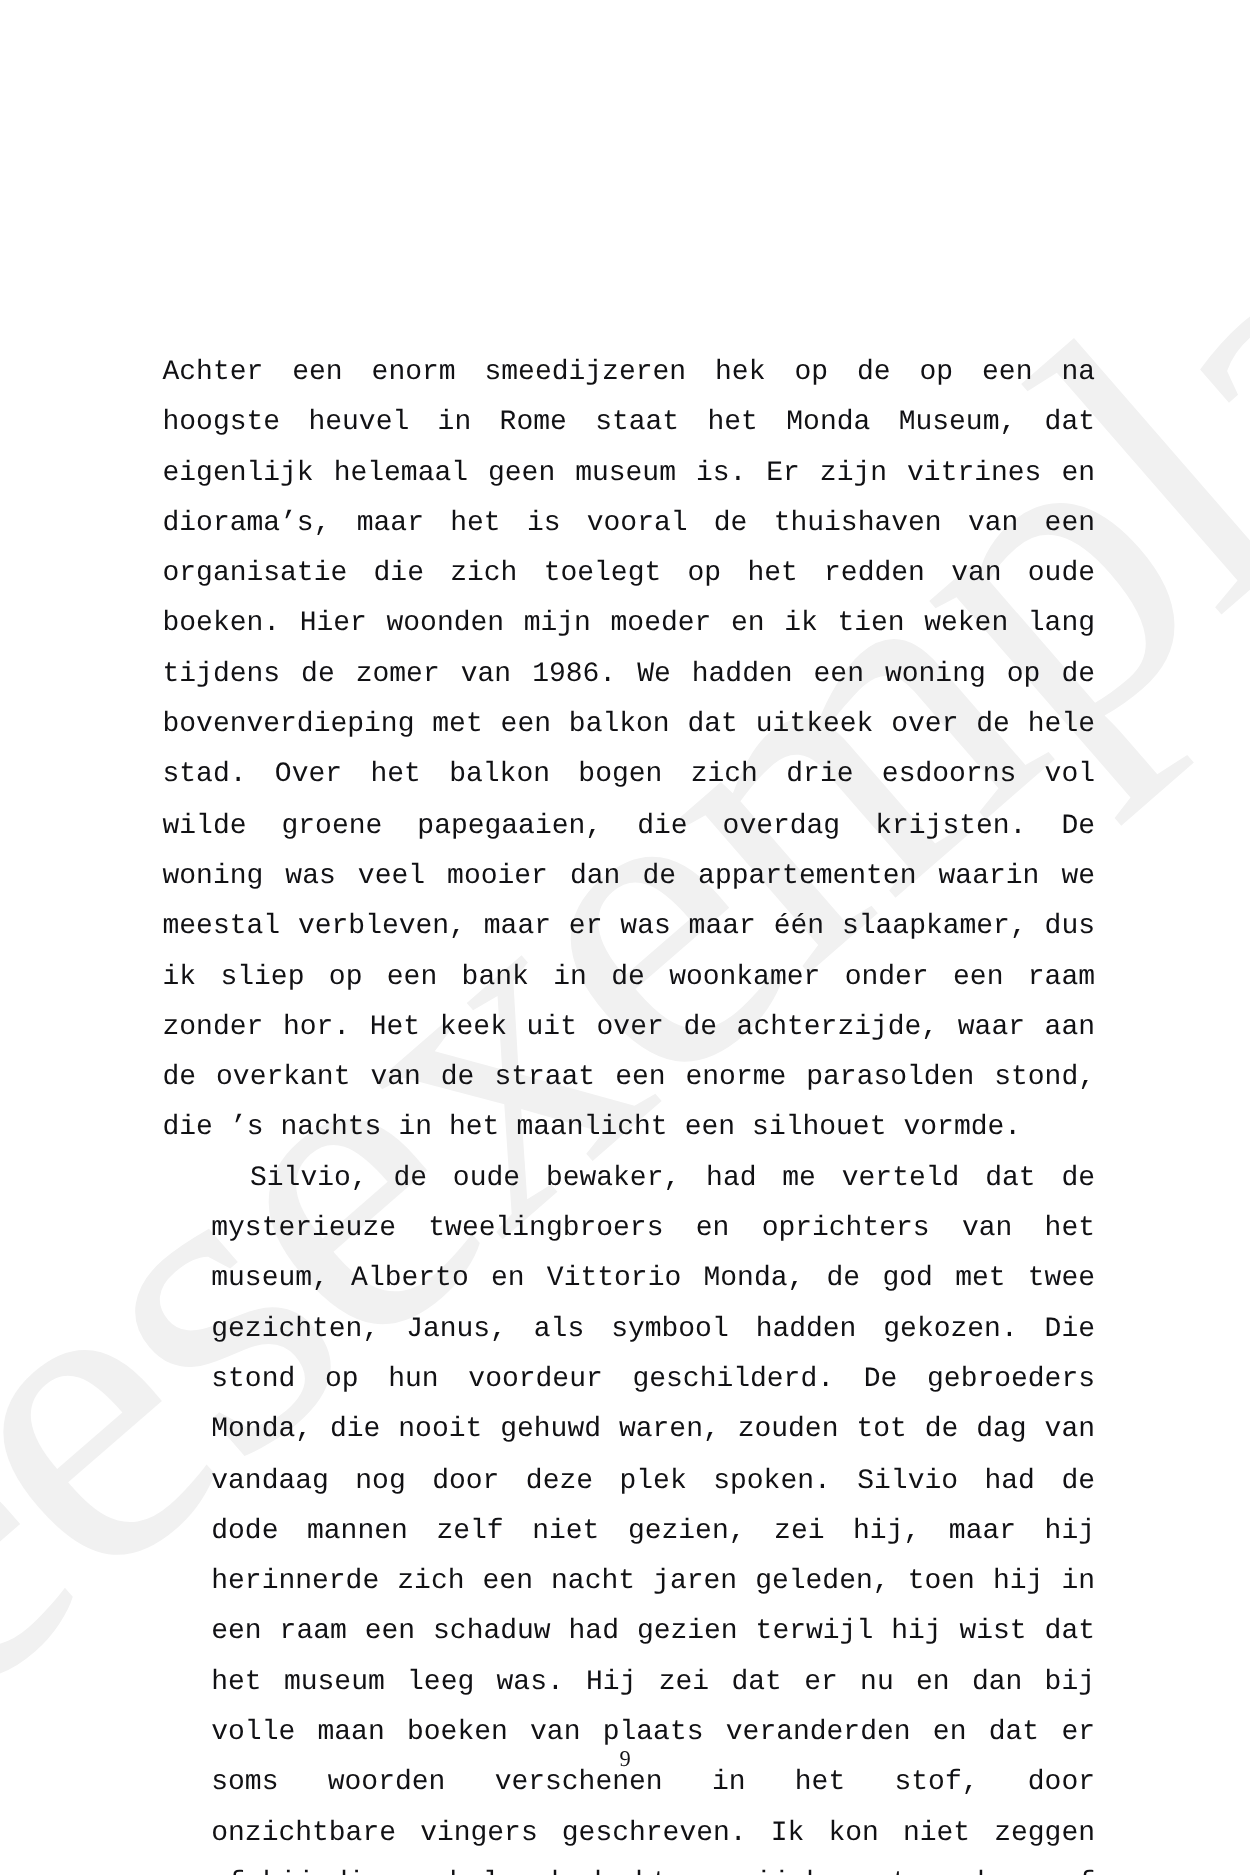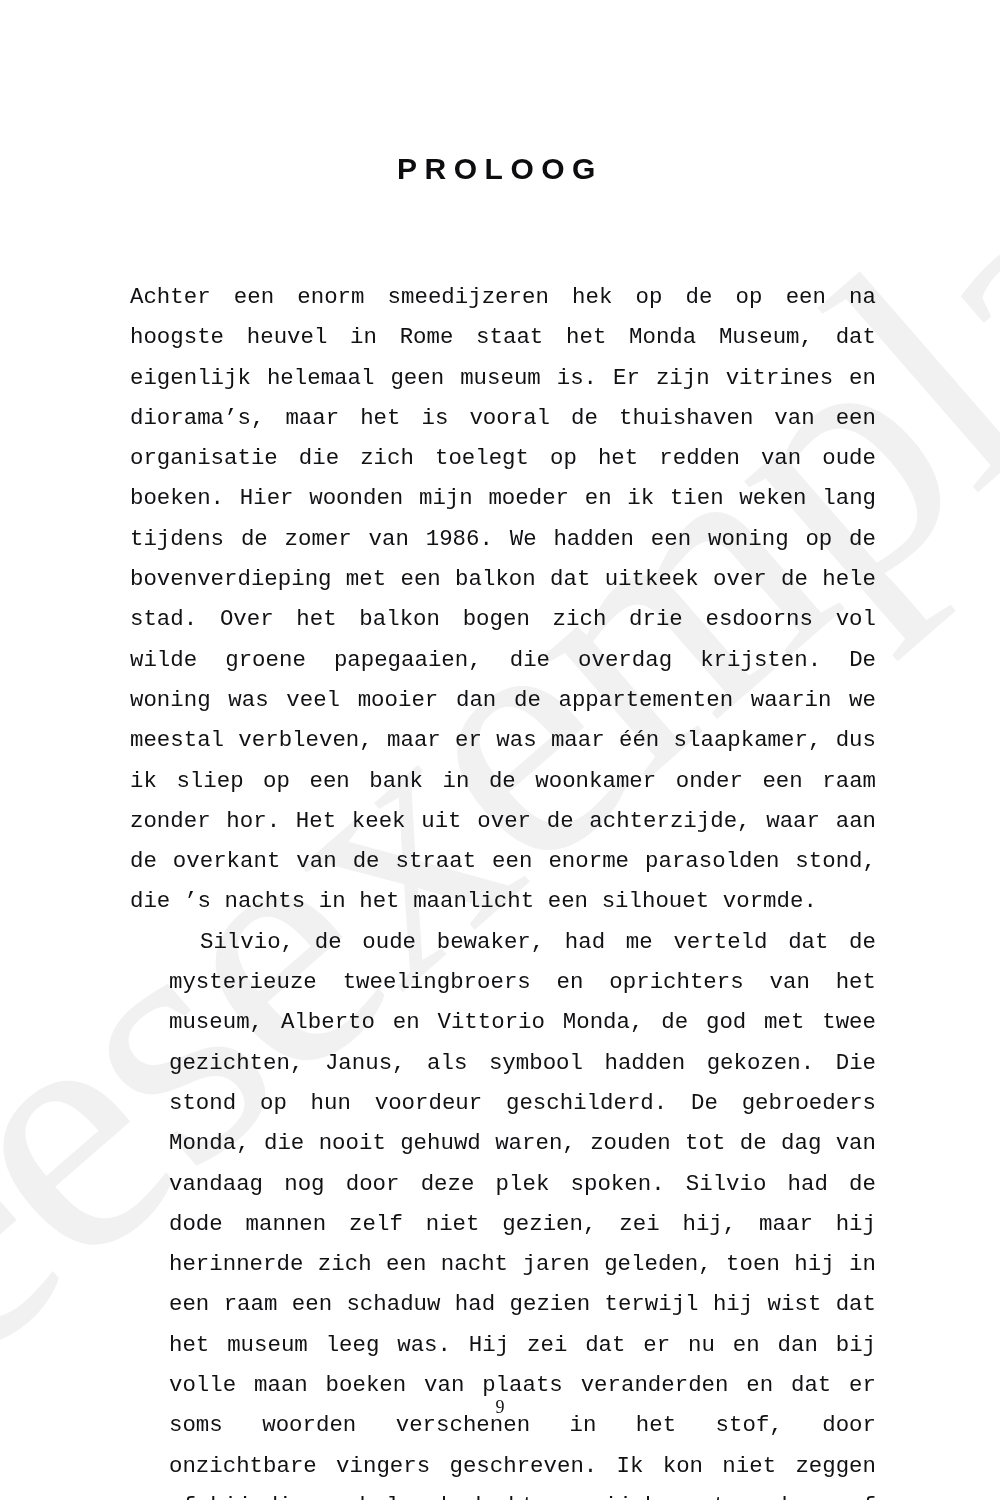--- a/index.html
+++ b/index.html
@@ -110,21 +110,20 @@
 <body>
 
 <div class="page">
 
   <div class="watermark-layer">
     <div class="watermark-text">Leesexemplaar</div>
   </div>
 
   <div class="content">
 
-    <h1 class="chapter-title">PROLOOG</h1>
 
     <div class="body-block">
       <p class="body-par">Achter een enorm smeedijzeren hek op de op een na hoogste heuvel in Rome staat het Monda Museum, dat eigenlijk helemaal geen museum is. Er zijn vitrines en diorama’s, maar het is vooral de thuishaven van een organisatie die zich toelegt op het redden van oude boeken. Hier woonden mijn moeder en ik tien weken lang tijdens de zomer van 1986. We hadden een woning op de bovenverdieping met een balkon dat uitkeek over de hele stad. Over het balkon bogen zich drie esdoorns vol wilde groene papegaaien, die overdag krijsten. De woning was veel mooier dan de appartementen waarin we meestal verbleven, maar er was maar één slaapkamer, dus ik sliep op een bank in de woonkamer onder een raam zonder hor. Het keek uit over de achterzijde, waar aan de overkant van de straat een enorme parasolden stond, die ’s nachts in het maanlicht een silhouet vormde.</p>
       <p class="body-par indented last-line-natural">Silvio, de oude bewaker, had me verteld dat de mysterieuze tweelingbroers en oprichters van het museum, Alberto en Vittorio Monda, de god met twee gezichten, Janus, als symbool hadden gekozen. Die stond op hun voordeur geschilderd. De gebroeders Monda, die nooit gehuwd waren, zouden tot de dag van vandaag nog door deze plek spoken. Silvio had de dode mannen zelf niet gezien, zei hij, maar hij herinnerde zich een nacht jaren geleden, toen hij in een raam een schaduw had gezien terwijl hij wist dat het museum leeg was. Hij zei dat er nu en dan bij volle maan boeken van plaats veranderden en dat er soms woorden verschenen in het stof, door onzichtbare vingers geschreven. Ik kon niet zeggen of hij die verhalen bedacht om mij bang te maken, of ze echt waren, maar zelf zag ik nooit iets ongewoons.</p>
     </div>
 
     <div class="page-number">9</div>
 
   </div>
 </div>

